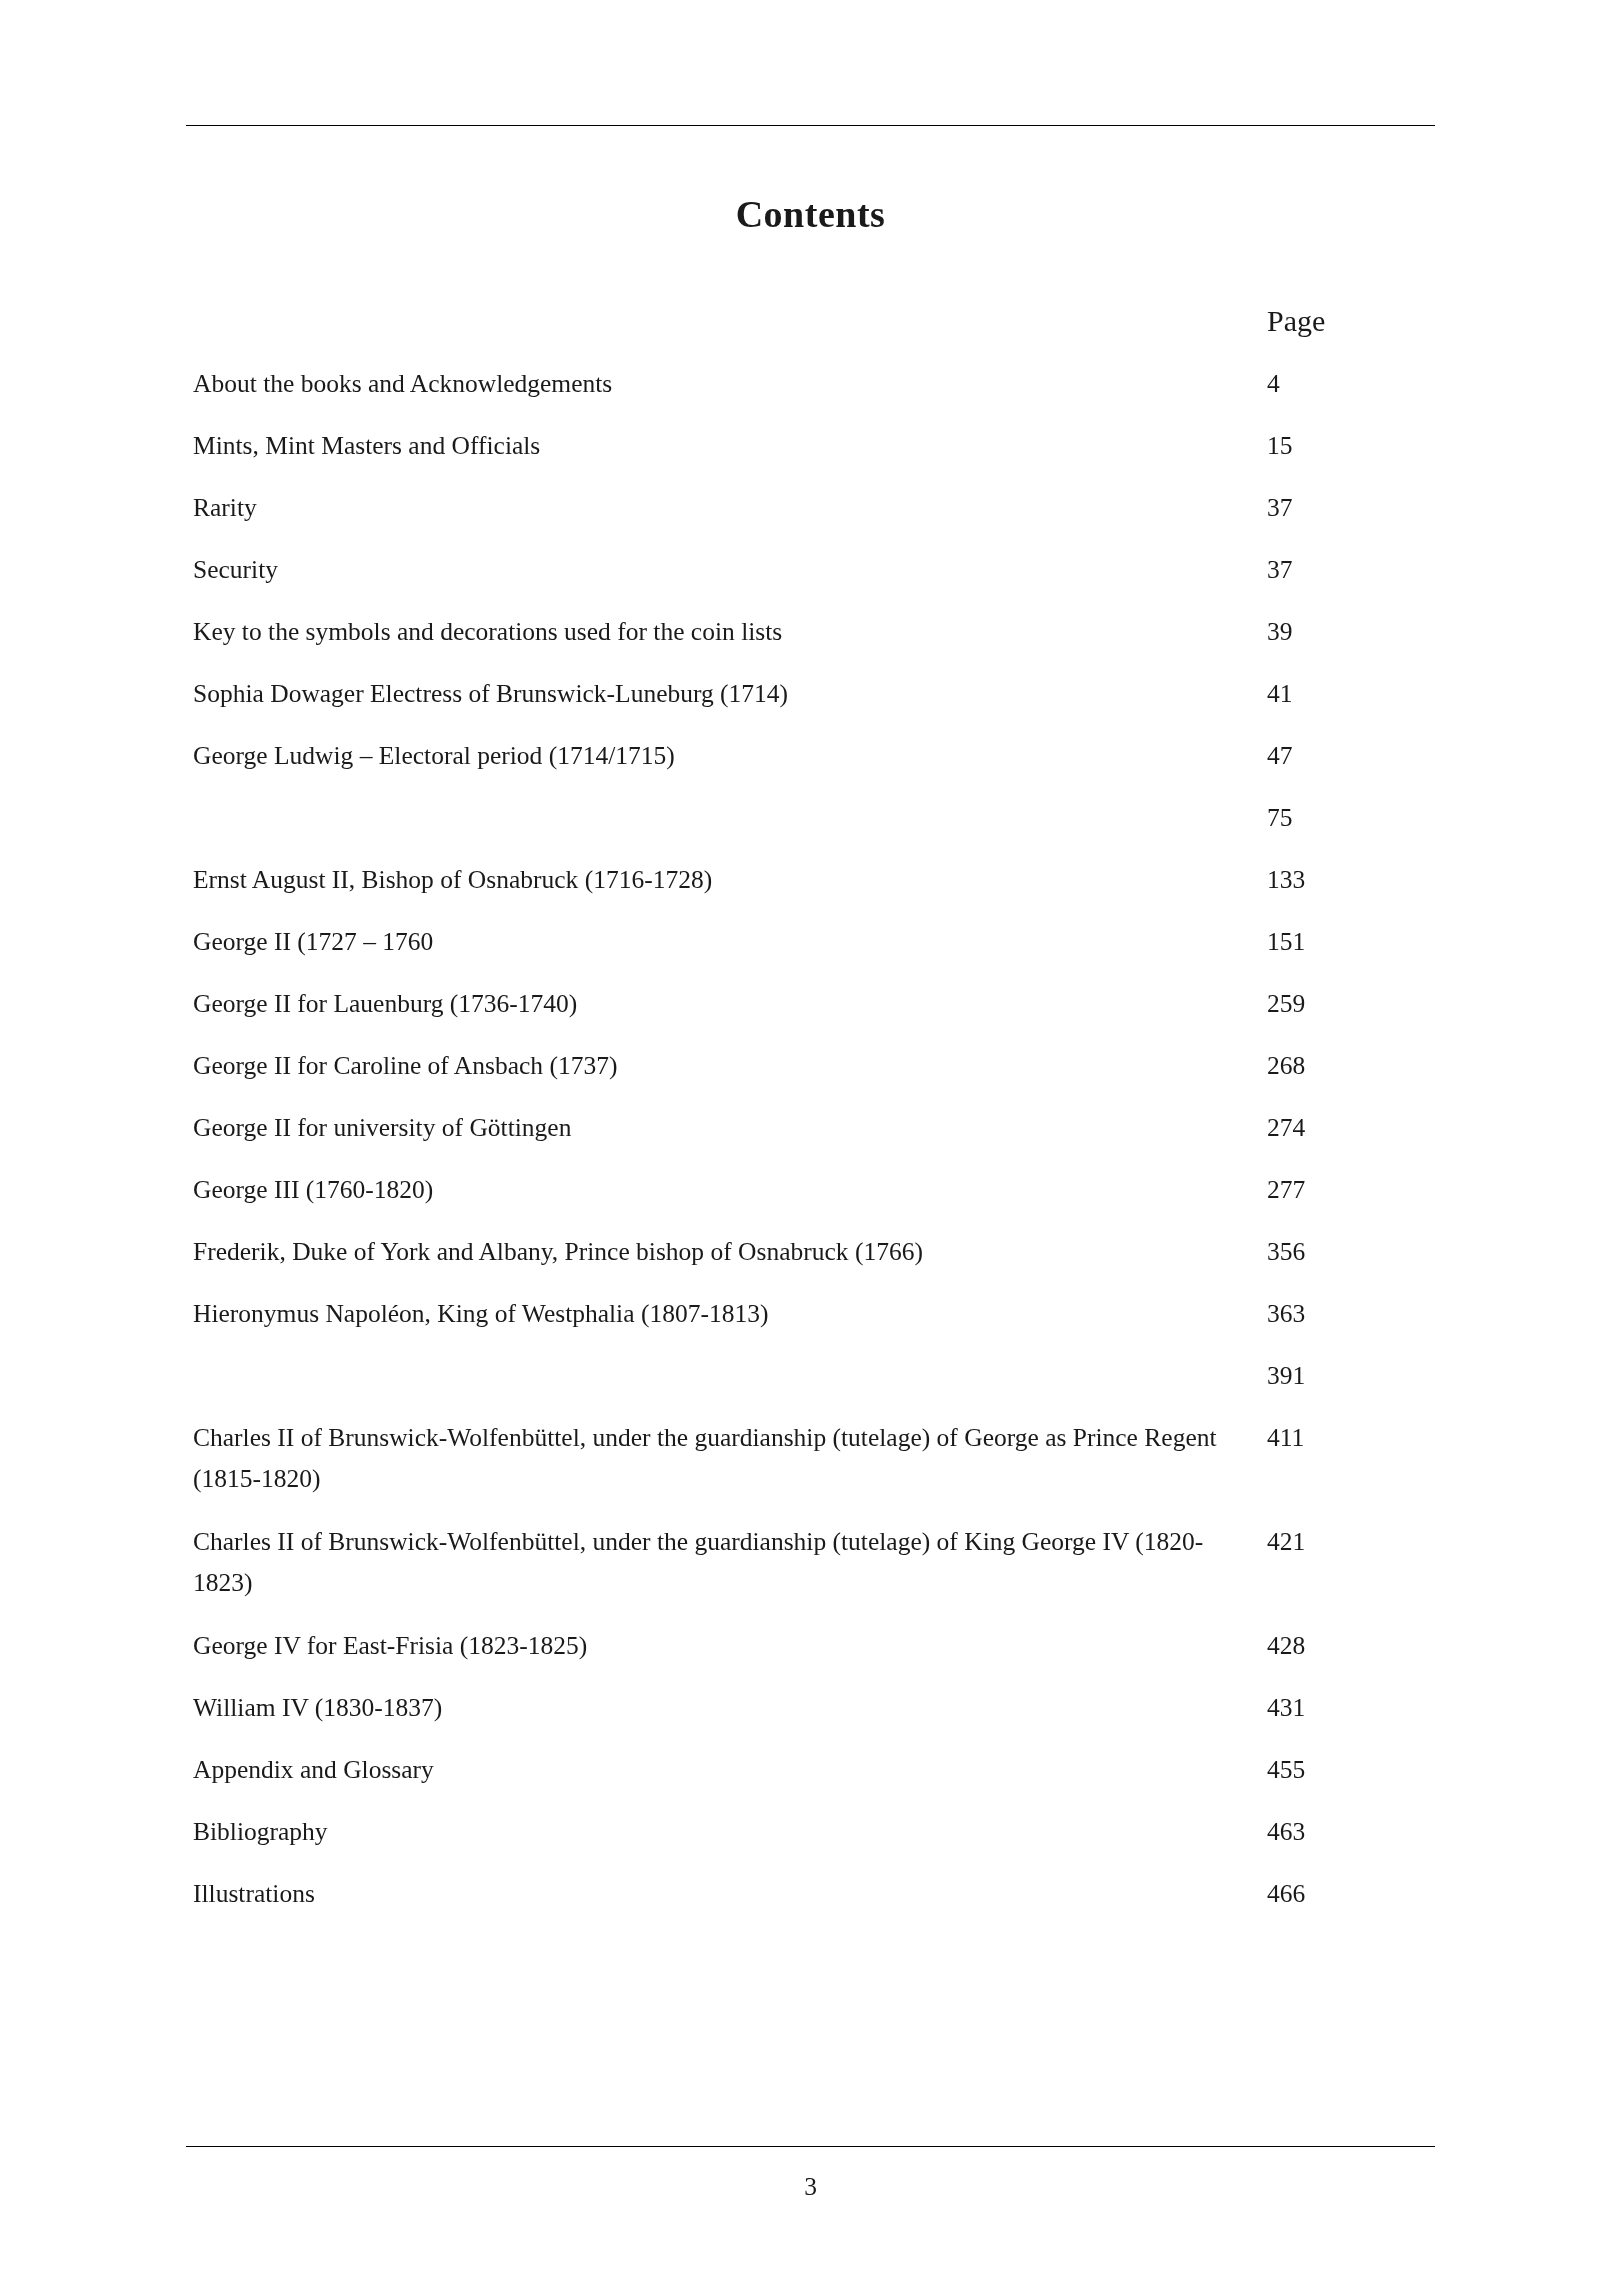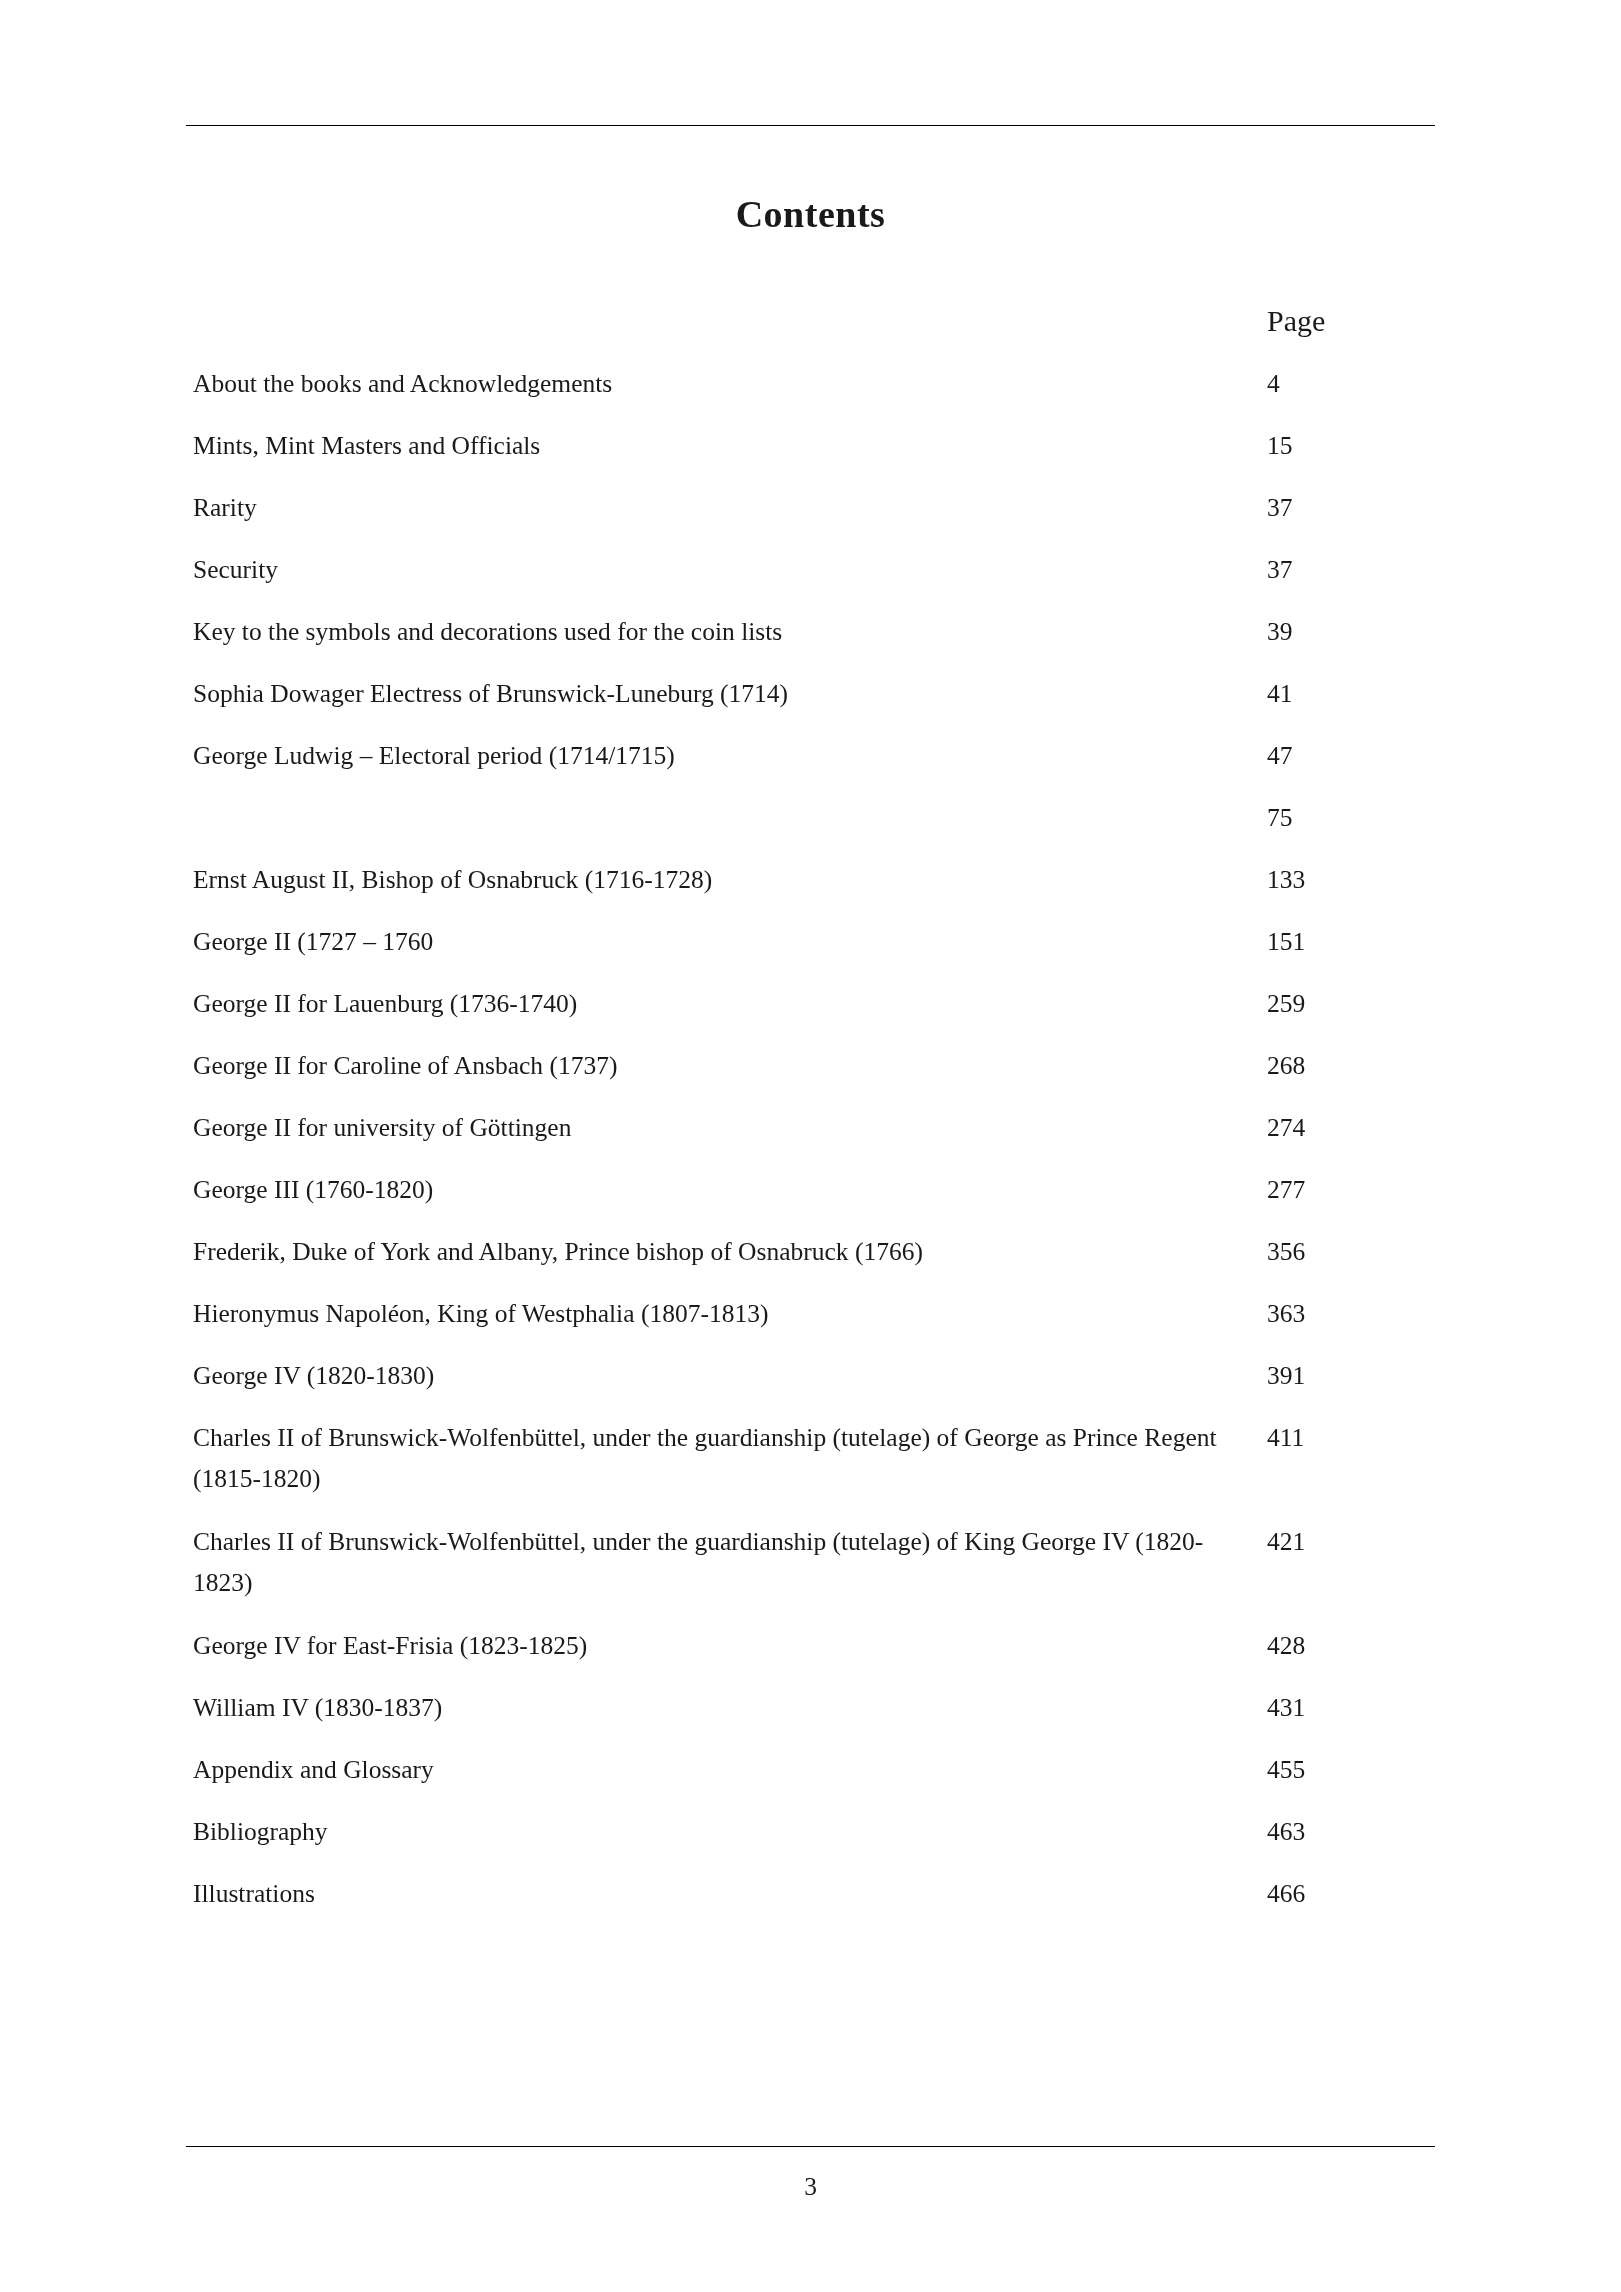--- a/index.html
+++ b/index.html
@@ -163,21 +163,20 @@
         </div>
         <div class="entry">
           <span class="etitle">Frederik, Duke of York and Albany, Prince bishop of Osnabruck (1766)</span>
           <span class="epage">356</span>
         </div>
         <div class="entry">
           <span class="etitle">Hieronymus Napoléon, King of Westphalia (1807-1813)</span>
           <span class="epage">363</span>
         </div>
         <div class="entry">
-          <span class="etitle">George IV (1820-1830)</span>
           <span class="epage">391</span>
         </div>
         <div class="entry two-line">
           <span class="etitle">Charles II of Brunswick-Wolfenbüttel, under the guardianship (tutelage) of George as Prince Regent (1815-1820)</span>
           <span class="epage">411</span>
         </div>
         <div class="entry two-line">
           <span class="etitle">Charles II of Brunswick-Wolfenbüttel, under the guardianship (tutelage) of King George IV (1820-1823)</span>
           <span class="epage">421</span>
         </div>

